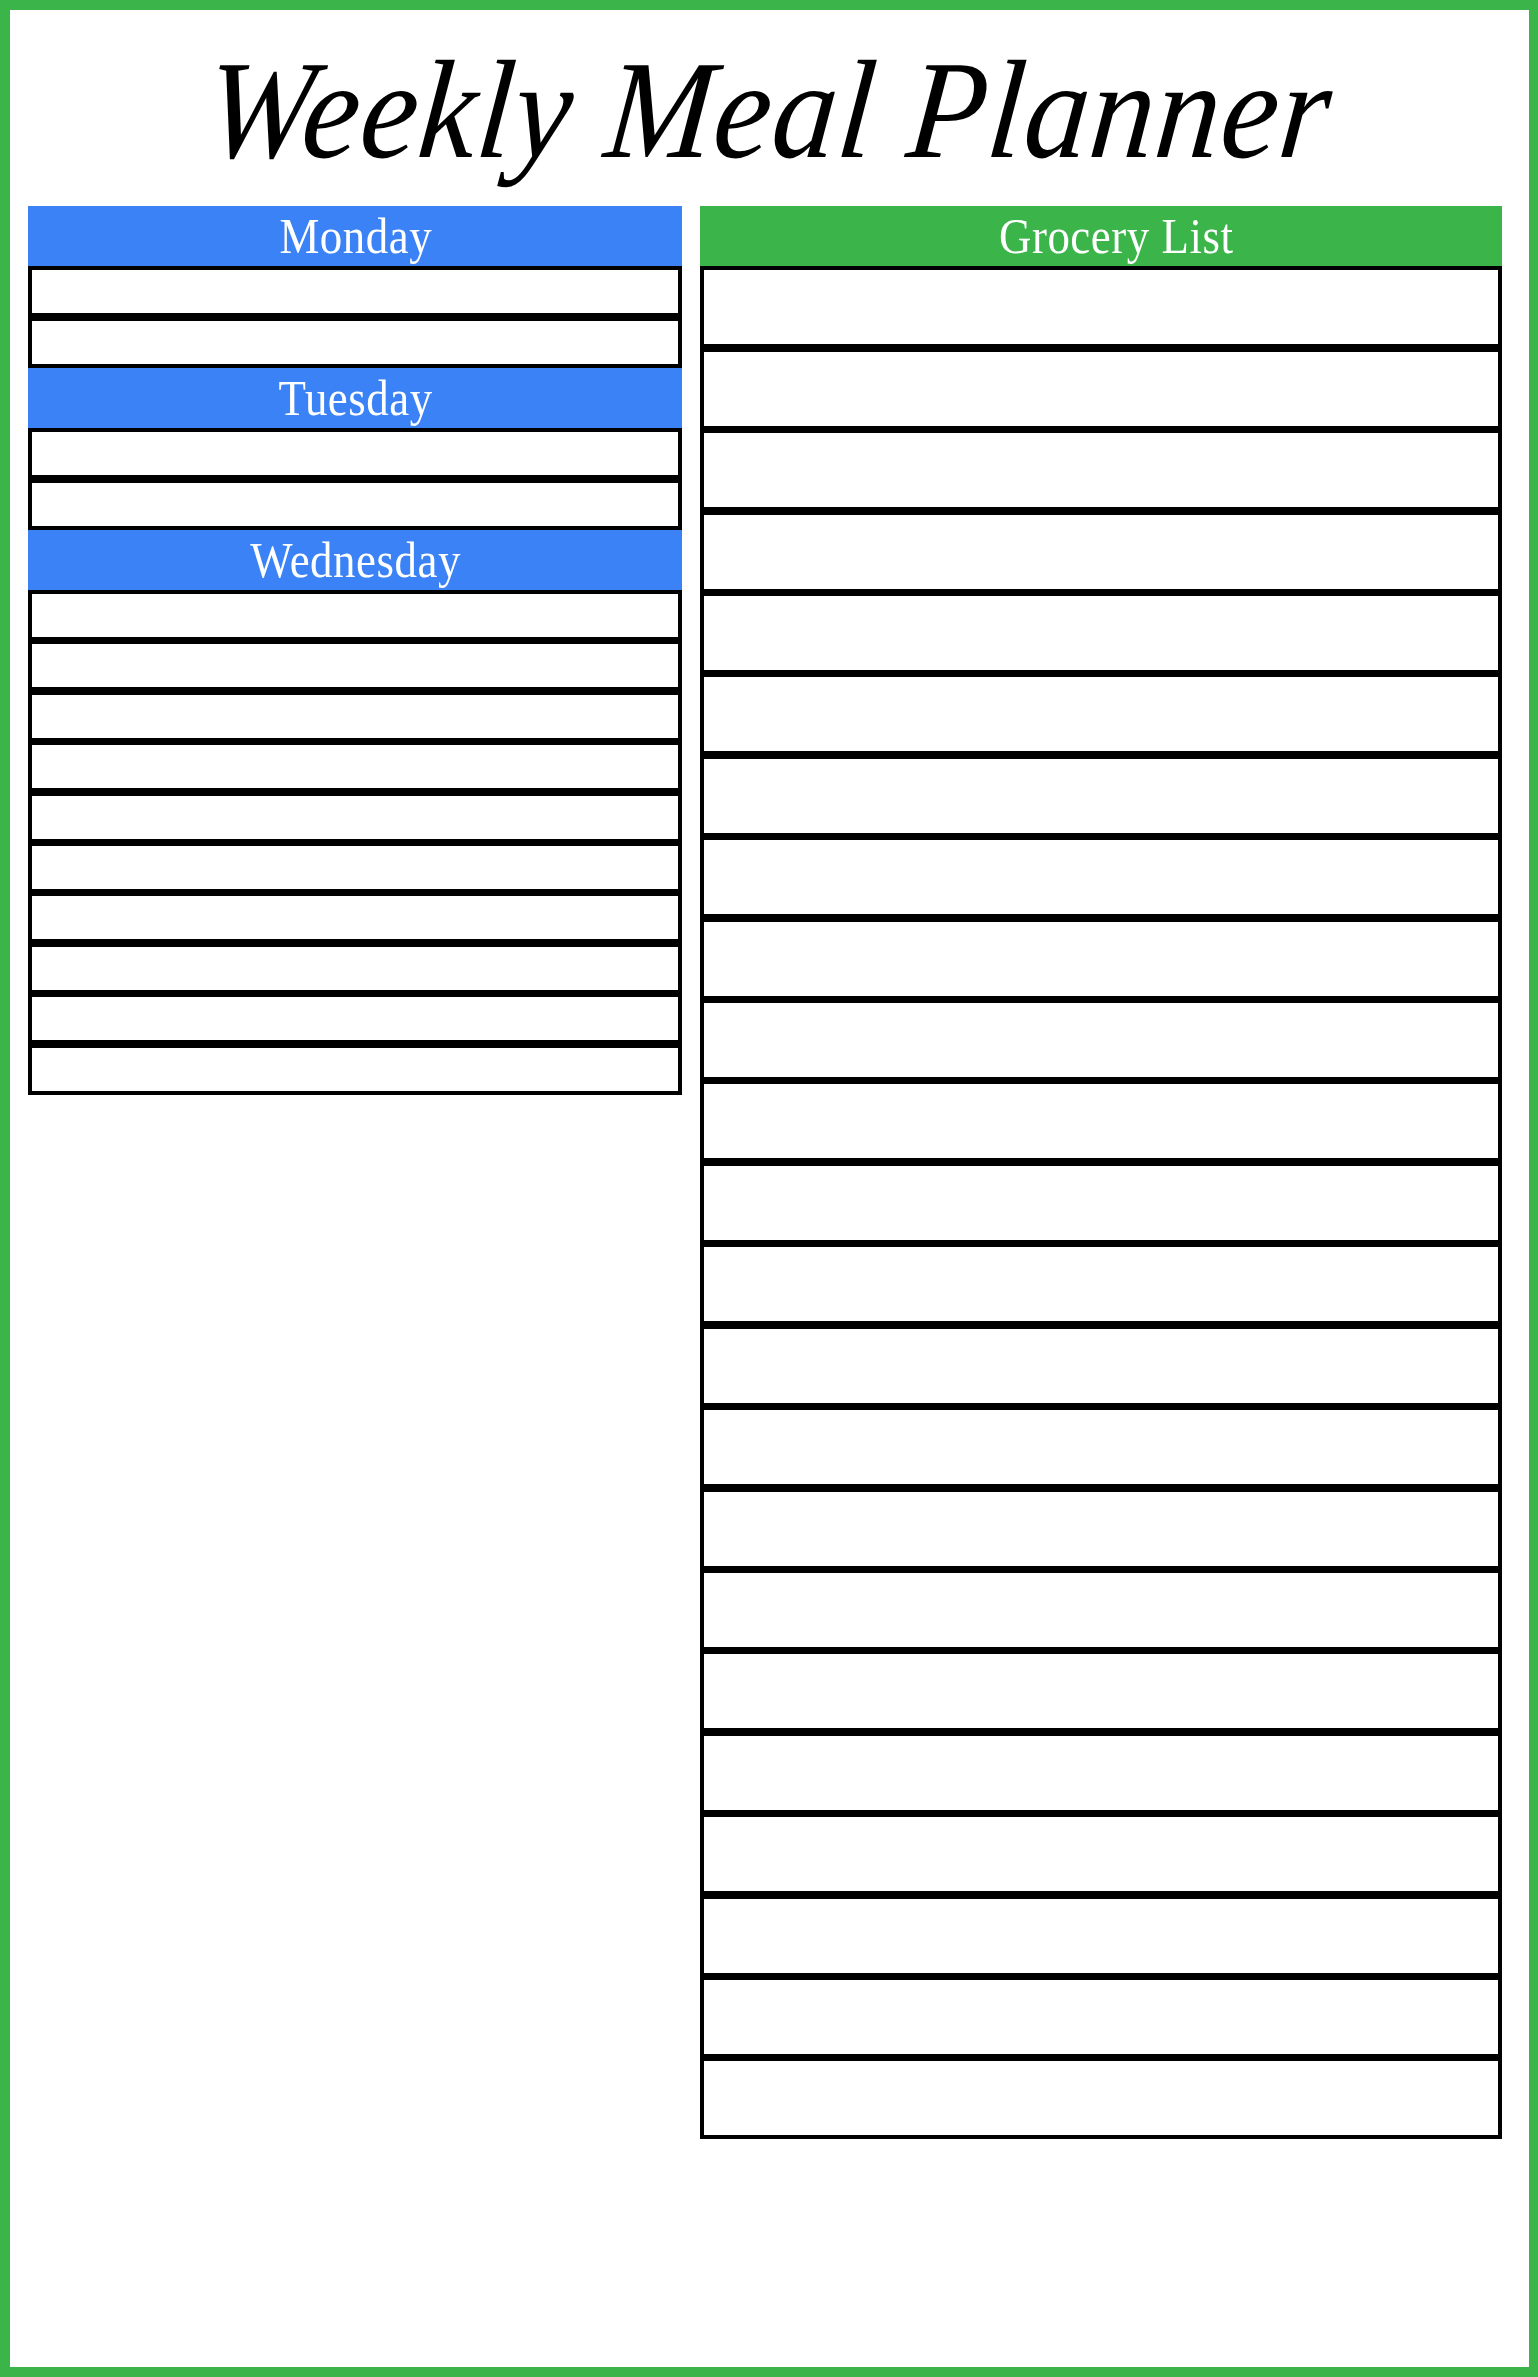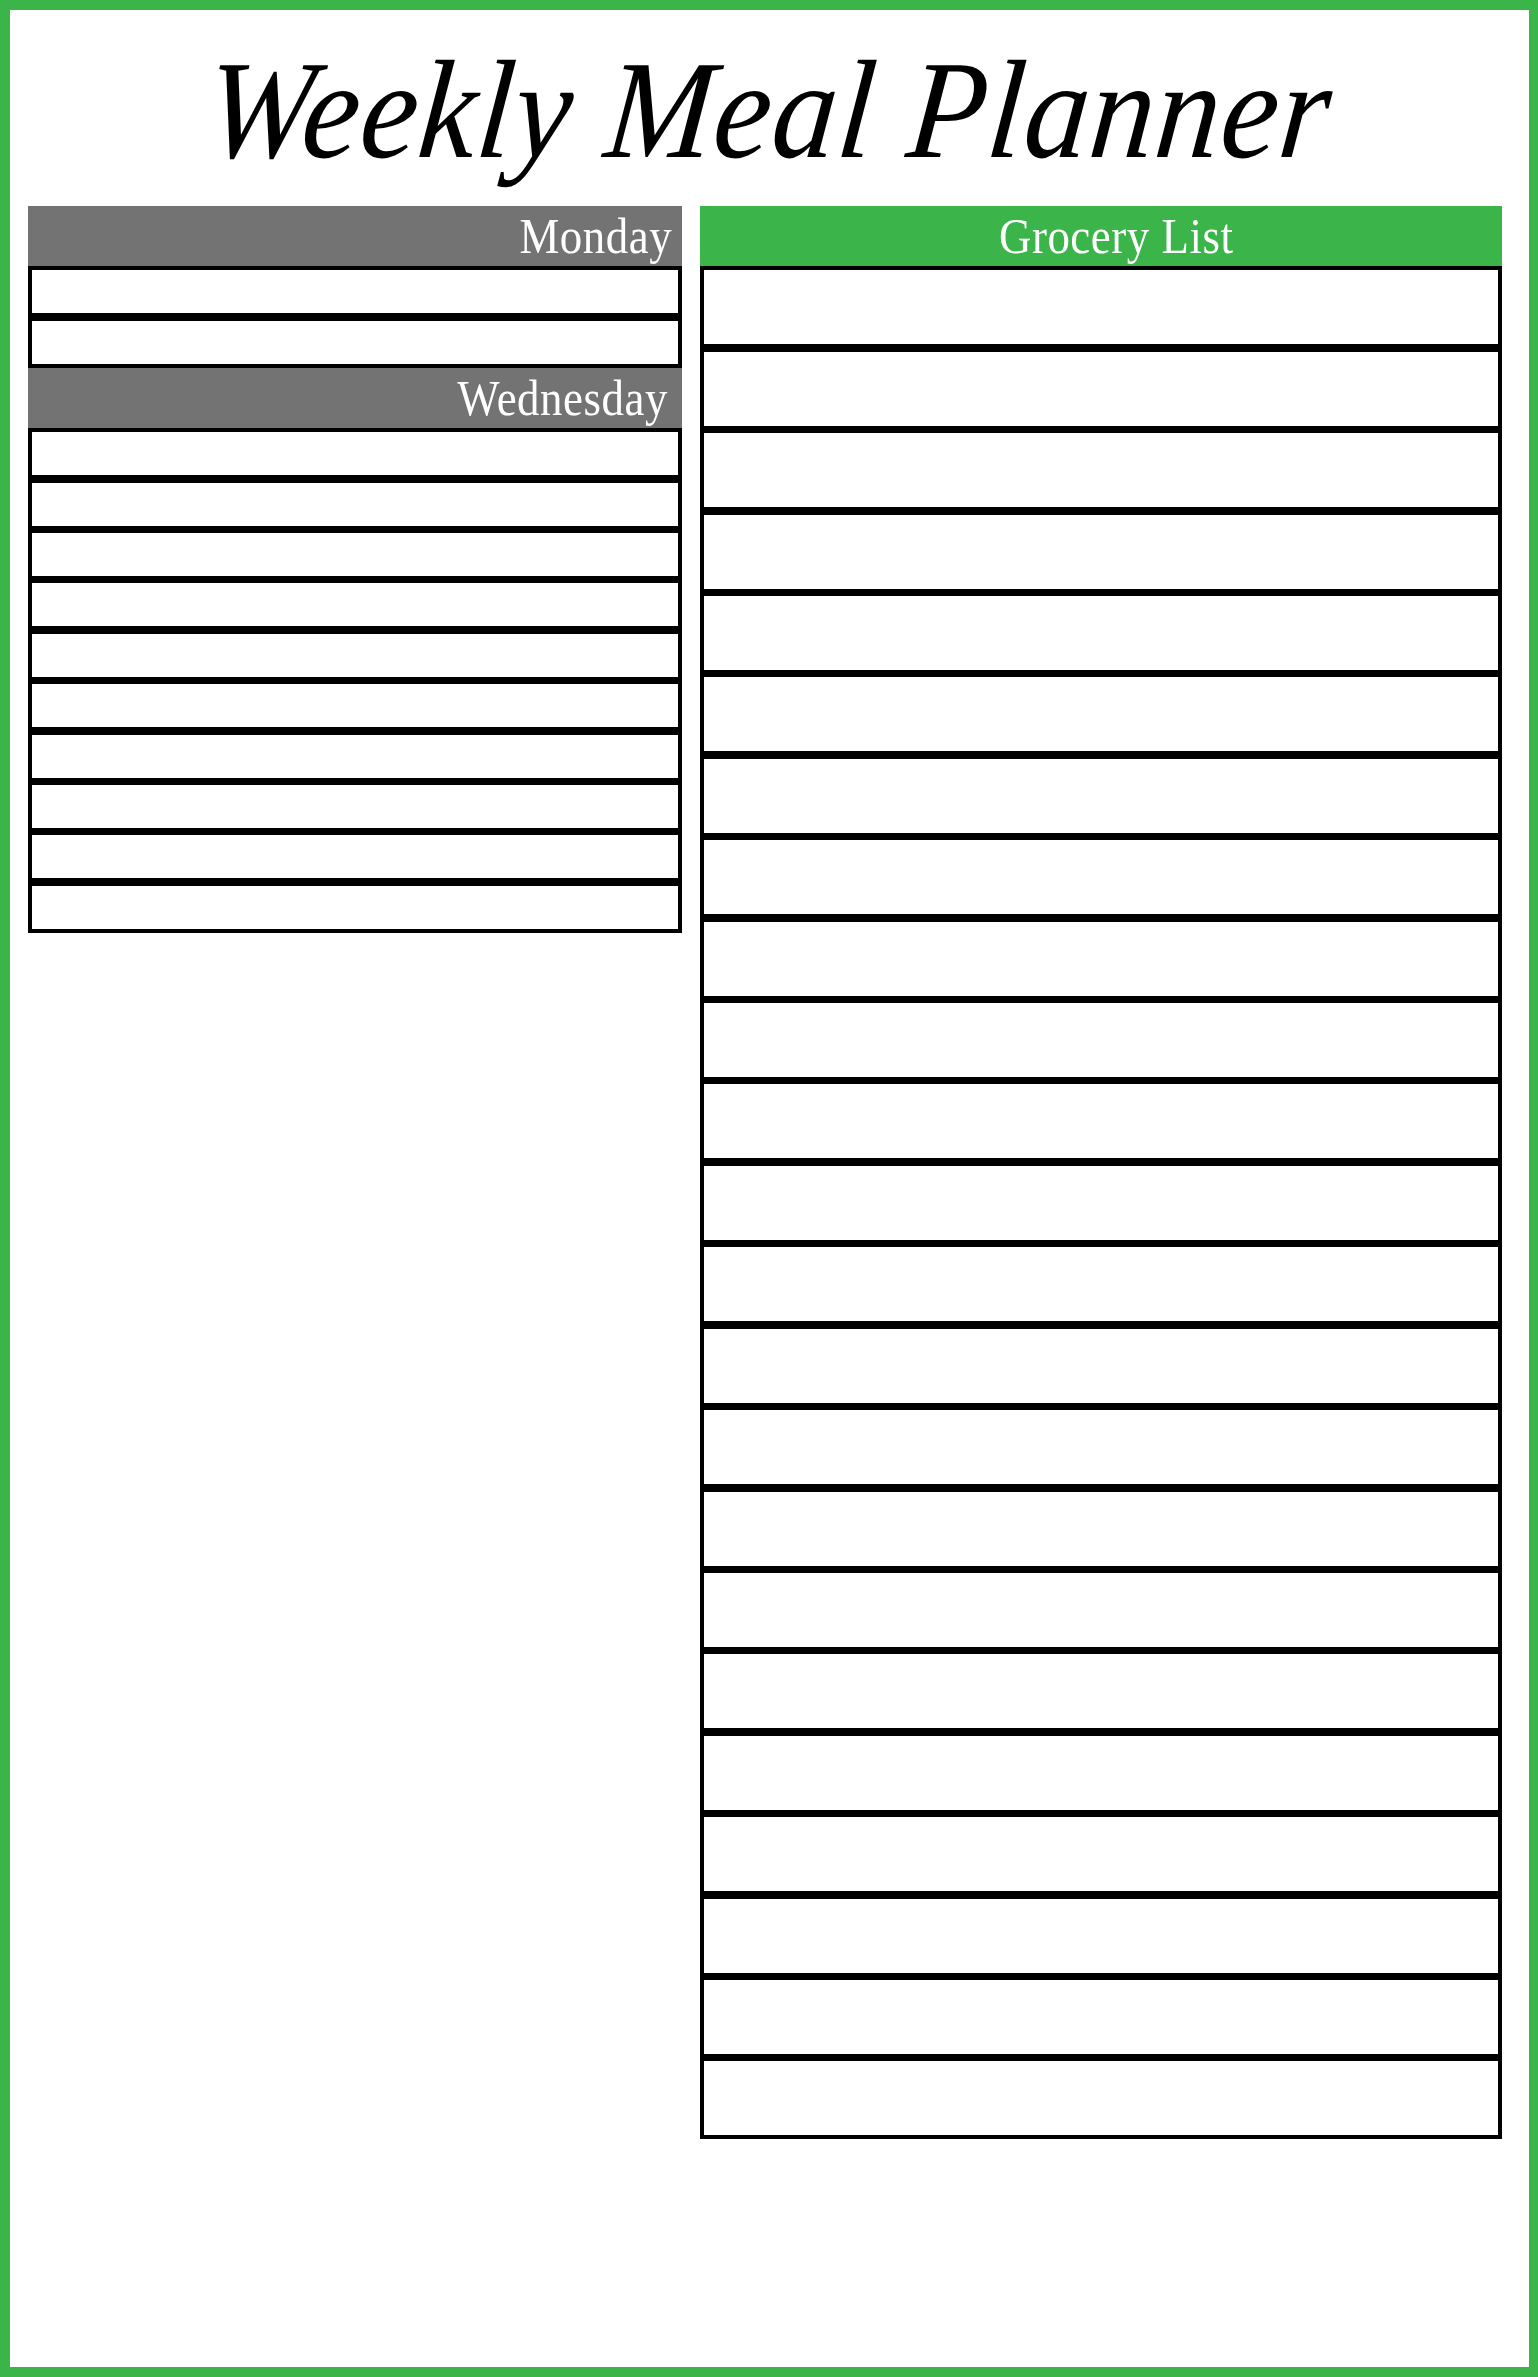--- a/index.html
+++ b/index.html
@@ -65,25 +65,25 @@
     position: absolute;
     left: 672px;        
     top: 0;
     width: 802px;       
   }
 
   
   .day-block { margin: 0 0 0 0; }
 
   .day-header {
-    background: #737373;
+    background: #3b82f6;
     height: 61px;
     display: flex;
     align-items: center;
-    justify-content: flex-end;
+    justify-content: center;
     overflow: hidden;
   }
   .day-header-label {
     color: #ffffff;
     font-family: "Liberation Serif", "DejaVu Serif", serif;
     font-size: 51px;
     line-height: 1;
     font-weight: 400;
     transform: scaleX(0.88);
     transform-origin: center;
@@ -142,20 +142,27 @@
     <div class="col-days" id="days-column">
         <div class="day-block">
           <div class="day-header">
             <div class="day-header-label">Monday</div>
           </div>
           <div class="meal-slot"></div>
           <div class="meal-slot"></div>
         </div>
         <div class="day-block">
           <div class="day-header">
+            <div class="day-header-label">Tuesday</div>
+          </div>
+          <div class="meal-slot"></div>
+          <div class="meal-slot"></div>
+        </div>
+        <div class="day-block">
+          <div class="day-header">
             <div class="day-header-label">Wednesday</div>
           </div>
           <div class="meal-slot"></div>
           <div class="meal-slot"></div>
         </div>
         <div class="day-block">
           <div class="meal-slot"></div>
           <div class="meal-slot"></div>
         </div>
         <div class="day-block">

